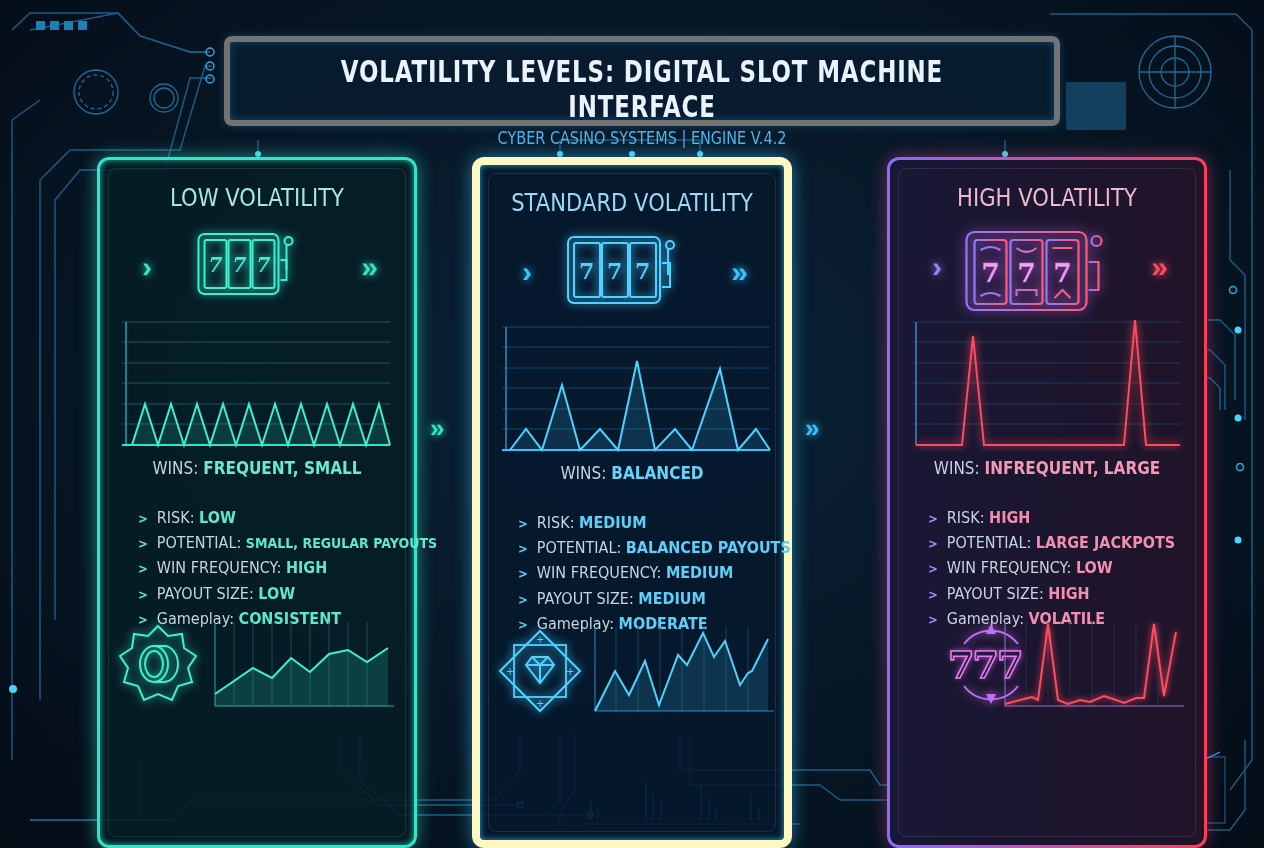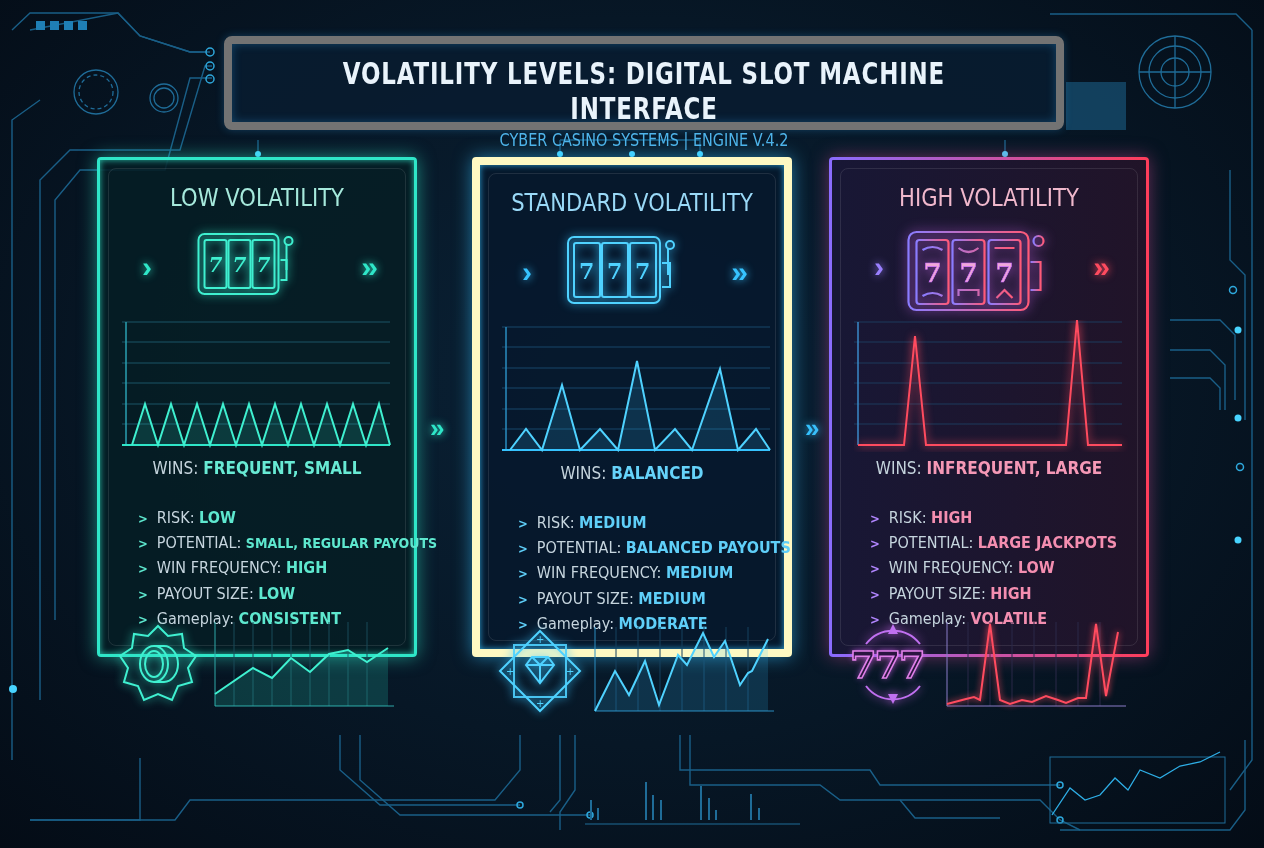--- a/index.html
+++ b/index.html
@@ -1,26 +1,26 @@
 <!DOCTYPE html>
 <html><head>
 <meta charset="utf-8">
 <style>
   html,body{margin:0;padding:0;}
   body{width:1264px;height:848px;overflow:hidden;background:#06121f;font-family:"Liberation Sans","DejaVu Sans",sans-serif;position:relative;}
   .bg{position:absolute;inset:0;background:radial-gradient(ellipse at 50% 45%,#0a2236 0%,#071726 55%,#040c16 100%);}
   svg.deco{position:absolute;left:0;top:0;}
-  .title-box{position:absolute;left:224px;top:36px;width:824px;height:78px;border:8px solid #737373;border-radius:8px;background:rgba(8,28,48,0.85);box-shadow:0 0 10px rgba(40,150,220,0.35) inset,0 0 8px rgba(40,150,220,0.3);text-align:center;}
+  .title-box{position:absolute;left:224px;top:36px;width:824px;height:78px;border:6px solid #737373;border-radius:8px;background:rgba(8,28,48,0.85);box-shadow:0 0 10px rgba(40,150,220,0.35) inset,0 0 8px rgba(40,150,220,0.3);text-align:center;}
   .title-main{margin-top:12px;font-size:30px;letter-spacing:1px;color:#e9f3fb;font-family:"DejaVu Sans Condensed","DejaVu Sans",sans-serif;font-weight:bold;transform:scaleX(0.85);}
   .title-sub{margin-top:4px;font-size:17px;color:#4fb4ea;font-family:"DejaVu Sans","Liberation Sans",sans-serif;transform:scaleX(0.85);}
-  .panel{position:absolute;top:157px;width:320px;height:500px;border-radius:4px;box-sizing:border-box;}
+  .panel{position:absolute;top:157px;width:320px;height:691px;border-radius:12px;box-sizing:border-box;}
   .panel .inner{position:absolute;left:8px;top:8px;right:8px;bottom:8px;border-radius:8px;border:1px solid rgba(255,255,255,0.1);}
   .p-low{left:97px;border:3px solid #2fe6c8;background:rgba(6,30,36,0.88);box-shadow:0 0 18px rgba(47,230,200,0.55),0 0 6px rgba(47,230,200,0.8) inset;}
   .p-std{left:472px;border:8px solid #fef9c3;background:rgba(6,24,44,0.88);box-shadow:0 0 18px rgba(54,195,255,0.55),0 0 6px rgba(54,195,255,0.8) inset;}
-  .p-high{left:829px;border:3px solid transparent;background:linear-gradient(rgba(14,16,36,0.92),rgba(14,16,36,0.92)) padding-box,linear-gradient(90deg,#8a6cff,#ff3d5a) border-box;box-shadow:0 0 18px rgba(200,70,140,0.5);}
+  .p-high{left:887px;border:3px solid transparent;background:linear-gradient(rgba(14,16,36,0.92),rgba(14,16,36,0.92)) padding-box,linear-gradient(90deg,#8a6cff,#ff3d5a) border-box;box-shadow:0 0 18px rgba(200,70,140,0.5);}
   .ptitle{position:absolute;left:0;right:0;top:24px;text-align:center;font-size:24px;font-family:"DejaVu Sans",sans-serif;transform:scaleX(0.88);}
   .p-low .ptitle{color:#a6e9dc;}
   .p-std .ptitle{color:#9ad9f7;}
   .p-high .ptitle{color:#f0b8cc;}
   .arrow-l,.arrow-r{position:absolute;top:90px;font-size:30px;font-weight:bold;}
   .arrow-l{left:42px;}
   .arrow-r{right:36px;}
   .slot{position:absolute;left:50%;top:70px;transform:translateX(-55%);}
   .chart1{position:absolute;left:22px;top:160px;width:274px;height:132px;}
   .wins{position:absolute;left:0;right:0;top:298px;text-align:center;font-size:17px;color:#c4d3dc;font-family:"DejaVu Sans",sans-serif;transform:scaleX(0.9);}
@@ -331,21 +331,21 @@
     <polyline fill="none" stroke="#ff4b5f" stroke-width="2" style="filter:drop-shadow(0 0 4px #ff4b5f);" points="4,125 50,125 61,16 72,125 212,125 223,0 234,125 268,125"></polyline>
   </svg>
   <div class="wins"><span>WINS:</span> <span class="val">INFREQUENT, LARGE</span></div>
   <ul class="list">
     <li><span class="chev">&gt;</span><span>RISK:</span> <span class="val">HIGH</span></li>
     <li><span class="chev">&gt;</span><span>POTENTIAL:</span> <span class="val">LARGE JACKPOTS</span></li>
     <li><span class="chev">&gt;</span><span>WIN FREQUENCY:</span> <span class="val">LOW</span></li>
     <li><span class="chev">&gt;</span><span>PAYOUT SIZE:</span> <span class="val">HIGH</span></li>
     <li><span class="chev">&gt;</span><span>Gameplay:</span> <span class="val">VOLATILE</span></li>
   </ul>
-  <div class="emblem" style="width:90px;height:84px;">
+  <div class="emblem" style="width:90px;height:84px;margin-left:40px;">
     <svg width="90" height="84" viewBox="0 0 90 84" style="position:absolute;left:0;top:0;filter:drop-shadow(0 0 5px #c060e0);">
       <g fill="none" stroke="#c070f0" stroke-width="2">
           <path d="M18 22 A34 34 0 0 1 72 22"></path>
           <path d="M18 64 A34 34 0 0 0 72 64"></path>
         </g>
       <g fill="#c070f0">
           <polygon points="45,2 40,12 50,12"></polygon>
           <polygon points="45,82 40,72 50,72"></polygon>
         </g>
     </svg>

